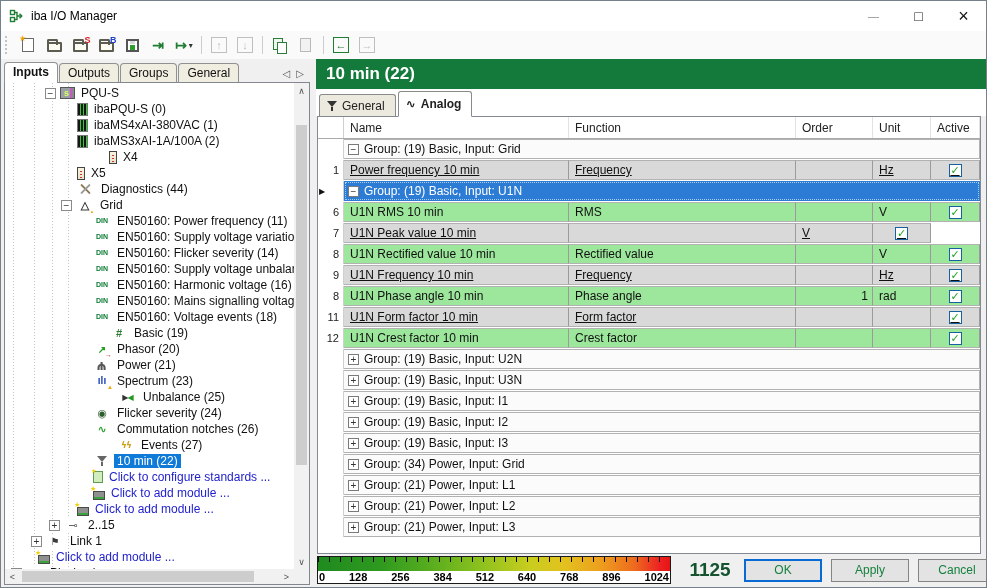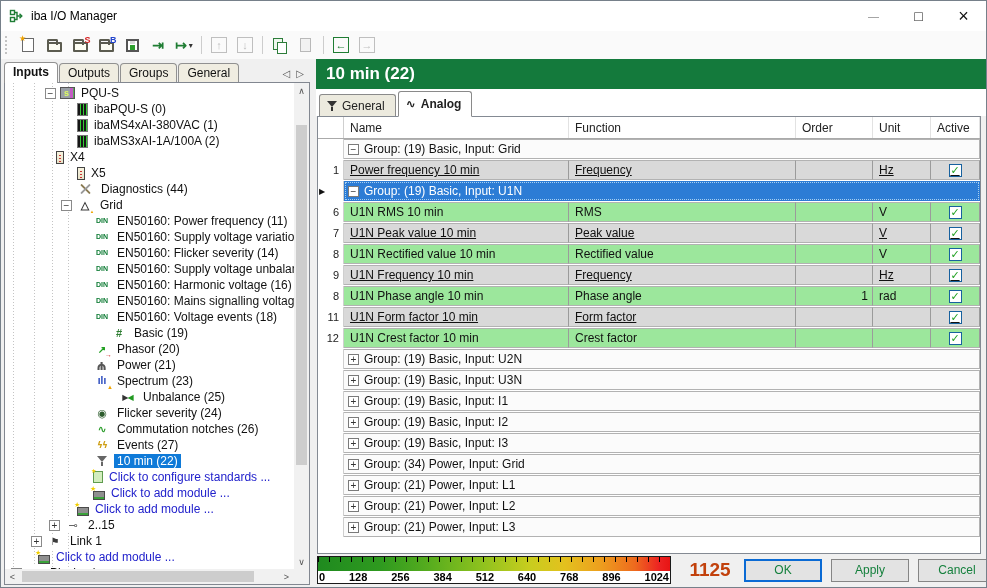--- a/index.html
+++ b/index.html
@@ -152,21 +152,21 @@
   .c-order { justify-content:flex-end; padding-right:4px; padding-left:2px; }
   .c-active { justify-content:center; padding-left:0; }
   .checkbox { width:13px; height:13px; border:1px solid #17619e; background:#fff; color:#1fa01f; font:bold 11px/11px "DejaVu Sans",sans-serif; text-align:center; }
 
   
   .footer { height:33px; flex:none; display:flex; align-items:center; background:#f0f0f0; padding:2px 4px 3px 1px; }
   .scalebox { width:354px; height:28px; border:1px solid #1a1a1a; background:#fff; flex:none; }
   .grad { height:14px; position:relative; background:linear-gradient(to right,#1f8a1f,#2f9a1f 18%,#58ad1e 32%,#8cc11e 46%,#c8cd1e 60%,#e3c11e 70%,#eda01e 80%,#ee6a1e 90%,#ec2222 97%,#e81414); }
   .grad::before { content:""; position:absolute; top:0; left:0; right:0; height:5px; background:repeating-linear-gradient(to right,#000 0 1px,transparent 1px 11px); }
   .slabels { display:flex; justify-content:space-between; font:bold 11px/12px "Liberation Sans",sans-serif; color:#000; padding:0 1px; }
-  .ovalue { color:#c2410c; font:bold 19px "Liberation Sans",sans-serif; margin:0 8px 0 13px; min-width:52px; text-align:center; }
+  .ovalue { color:#14532d; font:bold 19px "Liberation Sans",sans-serif; margin:0 8px 0 13px; min-width:52px; text-align:center; }
   .btns { display:flex; gap:9px; margin-left:auto; margin-right:3px; }
   .btn { width:78px; height:23px; background:#e3e3e3; border:1px solid #858585; font:12px "Liberation Sans",sans-serif; color:#15803d; }
   .btn.focused { border:2px solid #0a6ad4; }
 </style>
 </head>
 <body>
 
 <div class="window">
 
   <div class="titlebar">
@@ -252,21 +252,21 @@
               <span class="tlabel">ibaPQU-S (0)</span>
             </div>
             <div class="trow" style="padding-left: 72px;">
               <span class="tico ti-module-card"></span>
               <span class="tlabel">ibaMS4xAI-380VAC (1)</span>
             </div>
             <div class="trow" style="padding-left: 72px;">
               <span class="tico ti-module-card"></span>
               <span class="tlabel">ibaMS3xAI-1A/100A (2)</span>
             </div>
-            <div class="trow" style="padding-left: 51px;">
+            <div class="trow" style="padding-left: 104px;">
               <span class="tico ti-terminal"></span>
               <span class="tlabel">X4</span>
             </div>
             <div class="trow" style="padding-left: 72px;">
               <span class="tico ti-terminal"></span>
               <span class="tlabel">X5</span>
             </div>
             <div class="trow" style="padding-left: 72px;">
               <span class="tico ti-diagnostics"></span>
               <span class="tlabel">Diagnostics (44)</span>
@@ -325,21 +325,21 @@
               <span class="tlabel">Unbalance (25)</span>
             </div>
             <div class="trow" style="padding-left: 88px;">
               <span class="tico ti-flicker"></span>
               <span class="tlabel">Flicker severity (24)</span>
             </div>
             <div class="trow" style="padding-left: 88px;">
               <span class="tico ti-notches"></span>
               <span class="tlabel">Commutation notches (26)</span>
             </div>
-            <div class="trow" style="padding-left: 88px; text-align: center;">
+            <div class="trow" style="padding-left: 112px; text-align: center;">
               <span class="tico ti-events"></span>
               <span class="tlabel">Events (27)</span>
             </div>
             <div class="trow" style="padding-left: 88px;">
               <span class="tico ti-funnel"></span>
               <span class="tlabel tsel">10 min (22)</span>
             </div>
             <div class="trow" style="padding-left: 88px;">
               <span class="tico ti-page-new"></span>
               <span class="tlabel tlink">Click to configure standards ...</span>
@@ -442,21 +442,20 @@
               <div class="dcell c-func">RMS</div>
               <div class="dcell c-order"></div>
               <div class="dcell c-unit">V</div>
               <div class="dcell c-active">
                 <span class="checkbox">✓</span>
               </div>
             </div>
             <div class="drow tone-gray">
               <div class="gut">7</div>
               <div class="dcell c-name">U1N Peak value 10 min</div>
-              <div class="dcell c-func">Peak value</div>
               <div class="dcell c-order"></div>
               <div class="dcell c-unit">V</div>
               <div class="dcell c-active">
                 <span class="checkbox">✓</span>
               </div>
             </div>
             <div class="drow tone-green">
               <div class="gut">8</div>
               <div class="dcell c-name">U1N Rectified value 10 min</div>
               <div class="dcell c-func">Rectified value</div>

